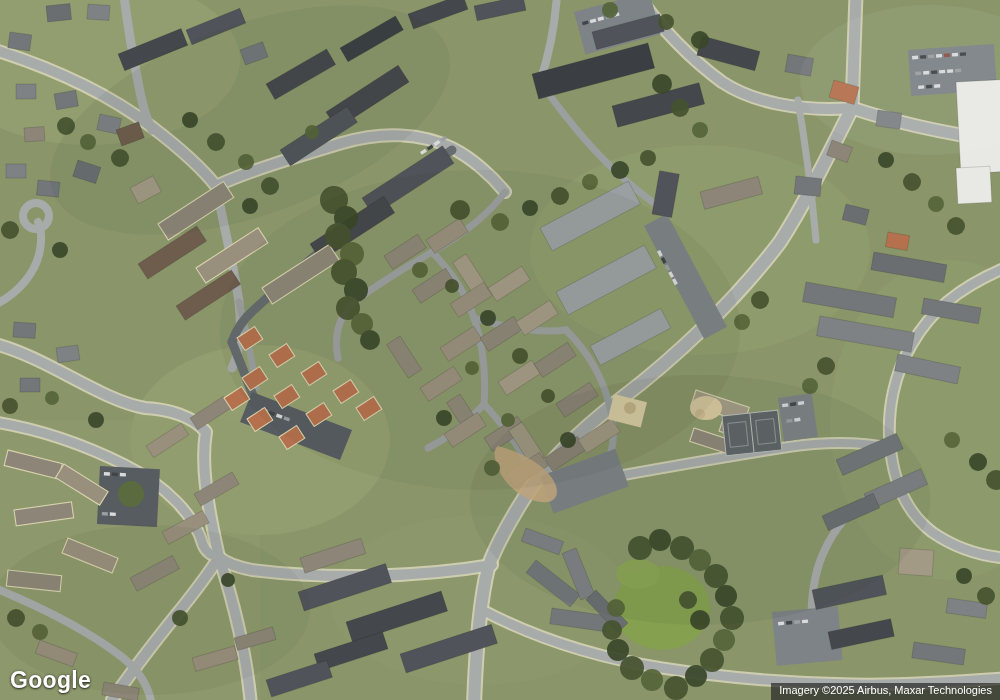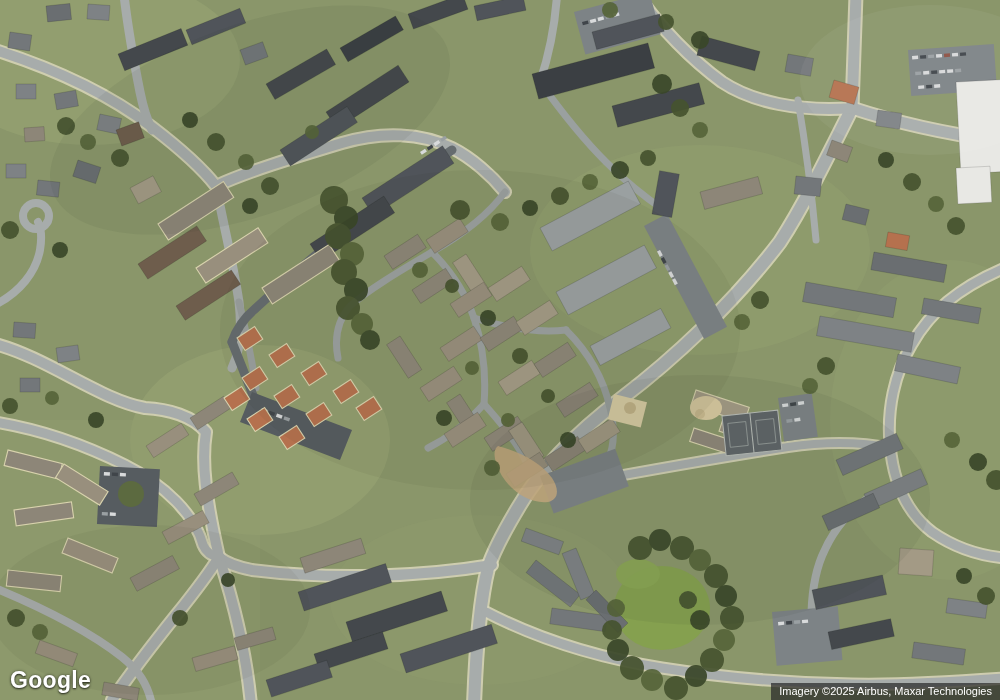--- a/index.html
+++ b/index.html
@@ -28,21 +28,21 @@
   
   .google-logo{
     position:absolute;left:10px;bottom:8px;
     color:#ffffff;font-size:23px;font-weight:bold;letter-spacing:.3px;
     text-shadow:0 1px 2px rgba(0,0,0,.65), 0 0 3px rgba(0,0,0,.45);
     cursor:pointer;line-height:1;
   }
   .attribution{
     position:absolute;right:0;bottom:0;height:14px;
     background:rgba(42,42,42,.72);
-    display:flex;align-items:center;padding:1px 8px 2px 8px;
+    display:flex;align-items:flex-start;padding:1px 8px 2px 8px;
   }
   .attribution span{
     color:#ffffff;font-size:11px;line-height:13px;white-space:nowrap;
     font-family:"Liberation Sans", sans-serif;
   }
 </style>
 </head>
 <body>
 
 <div class="screen">

